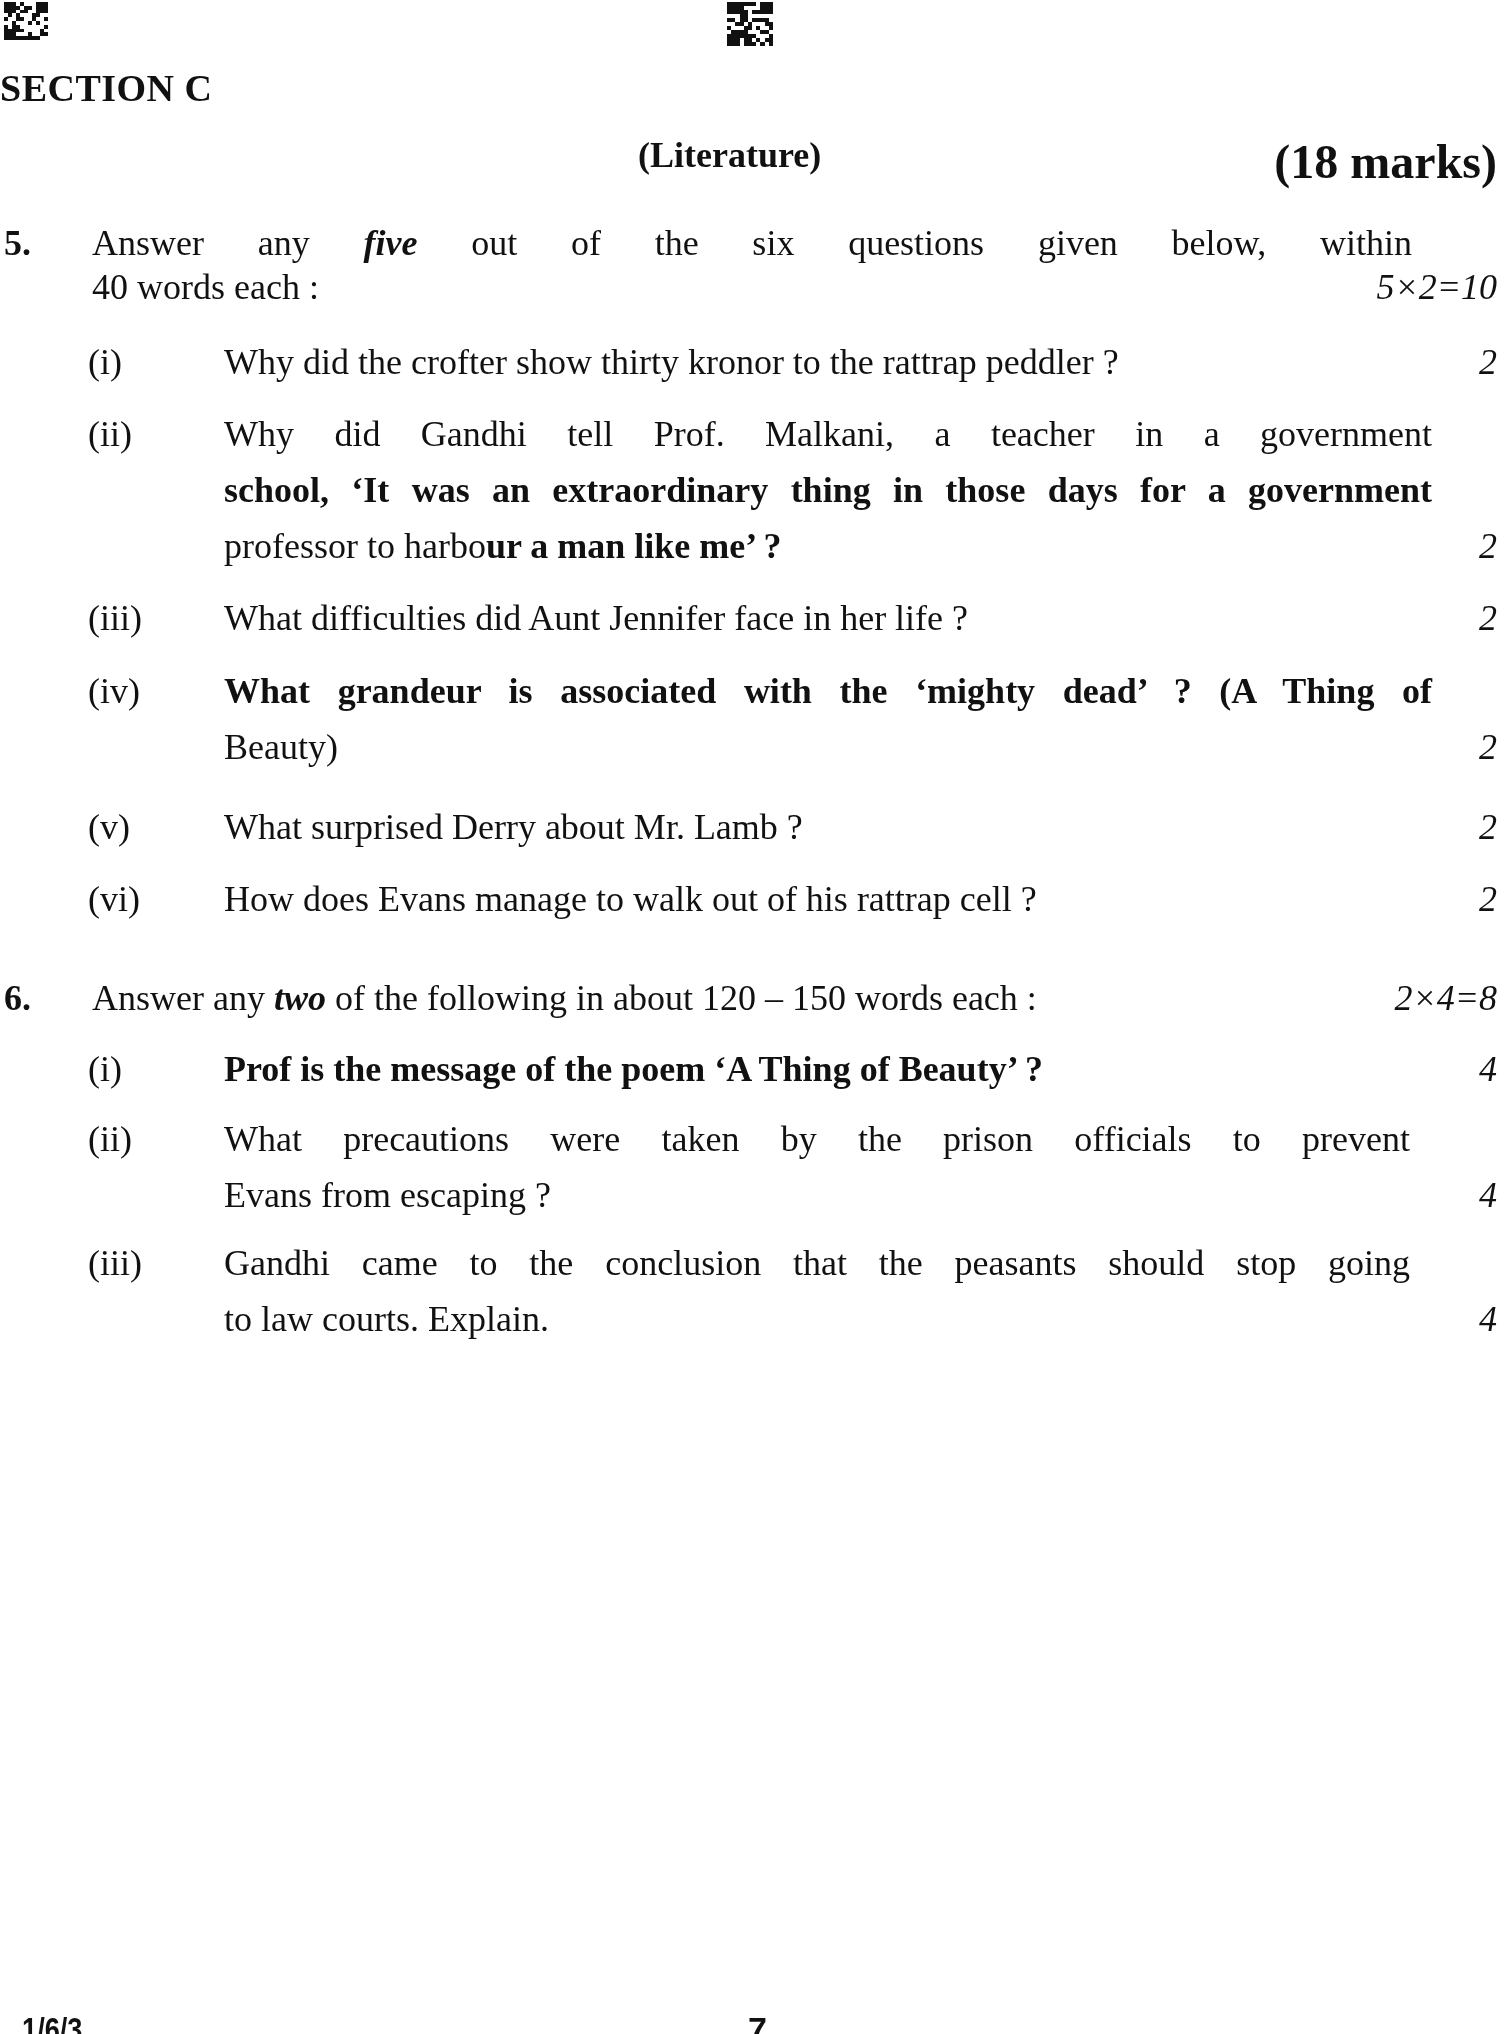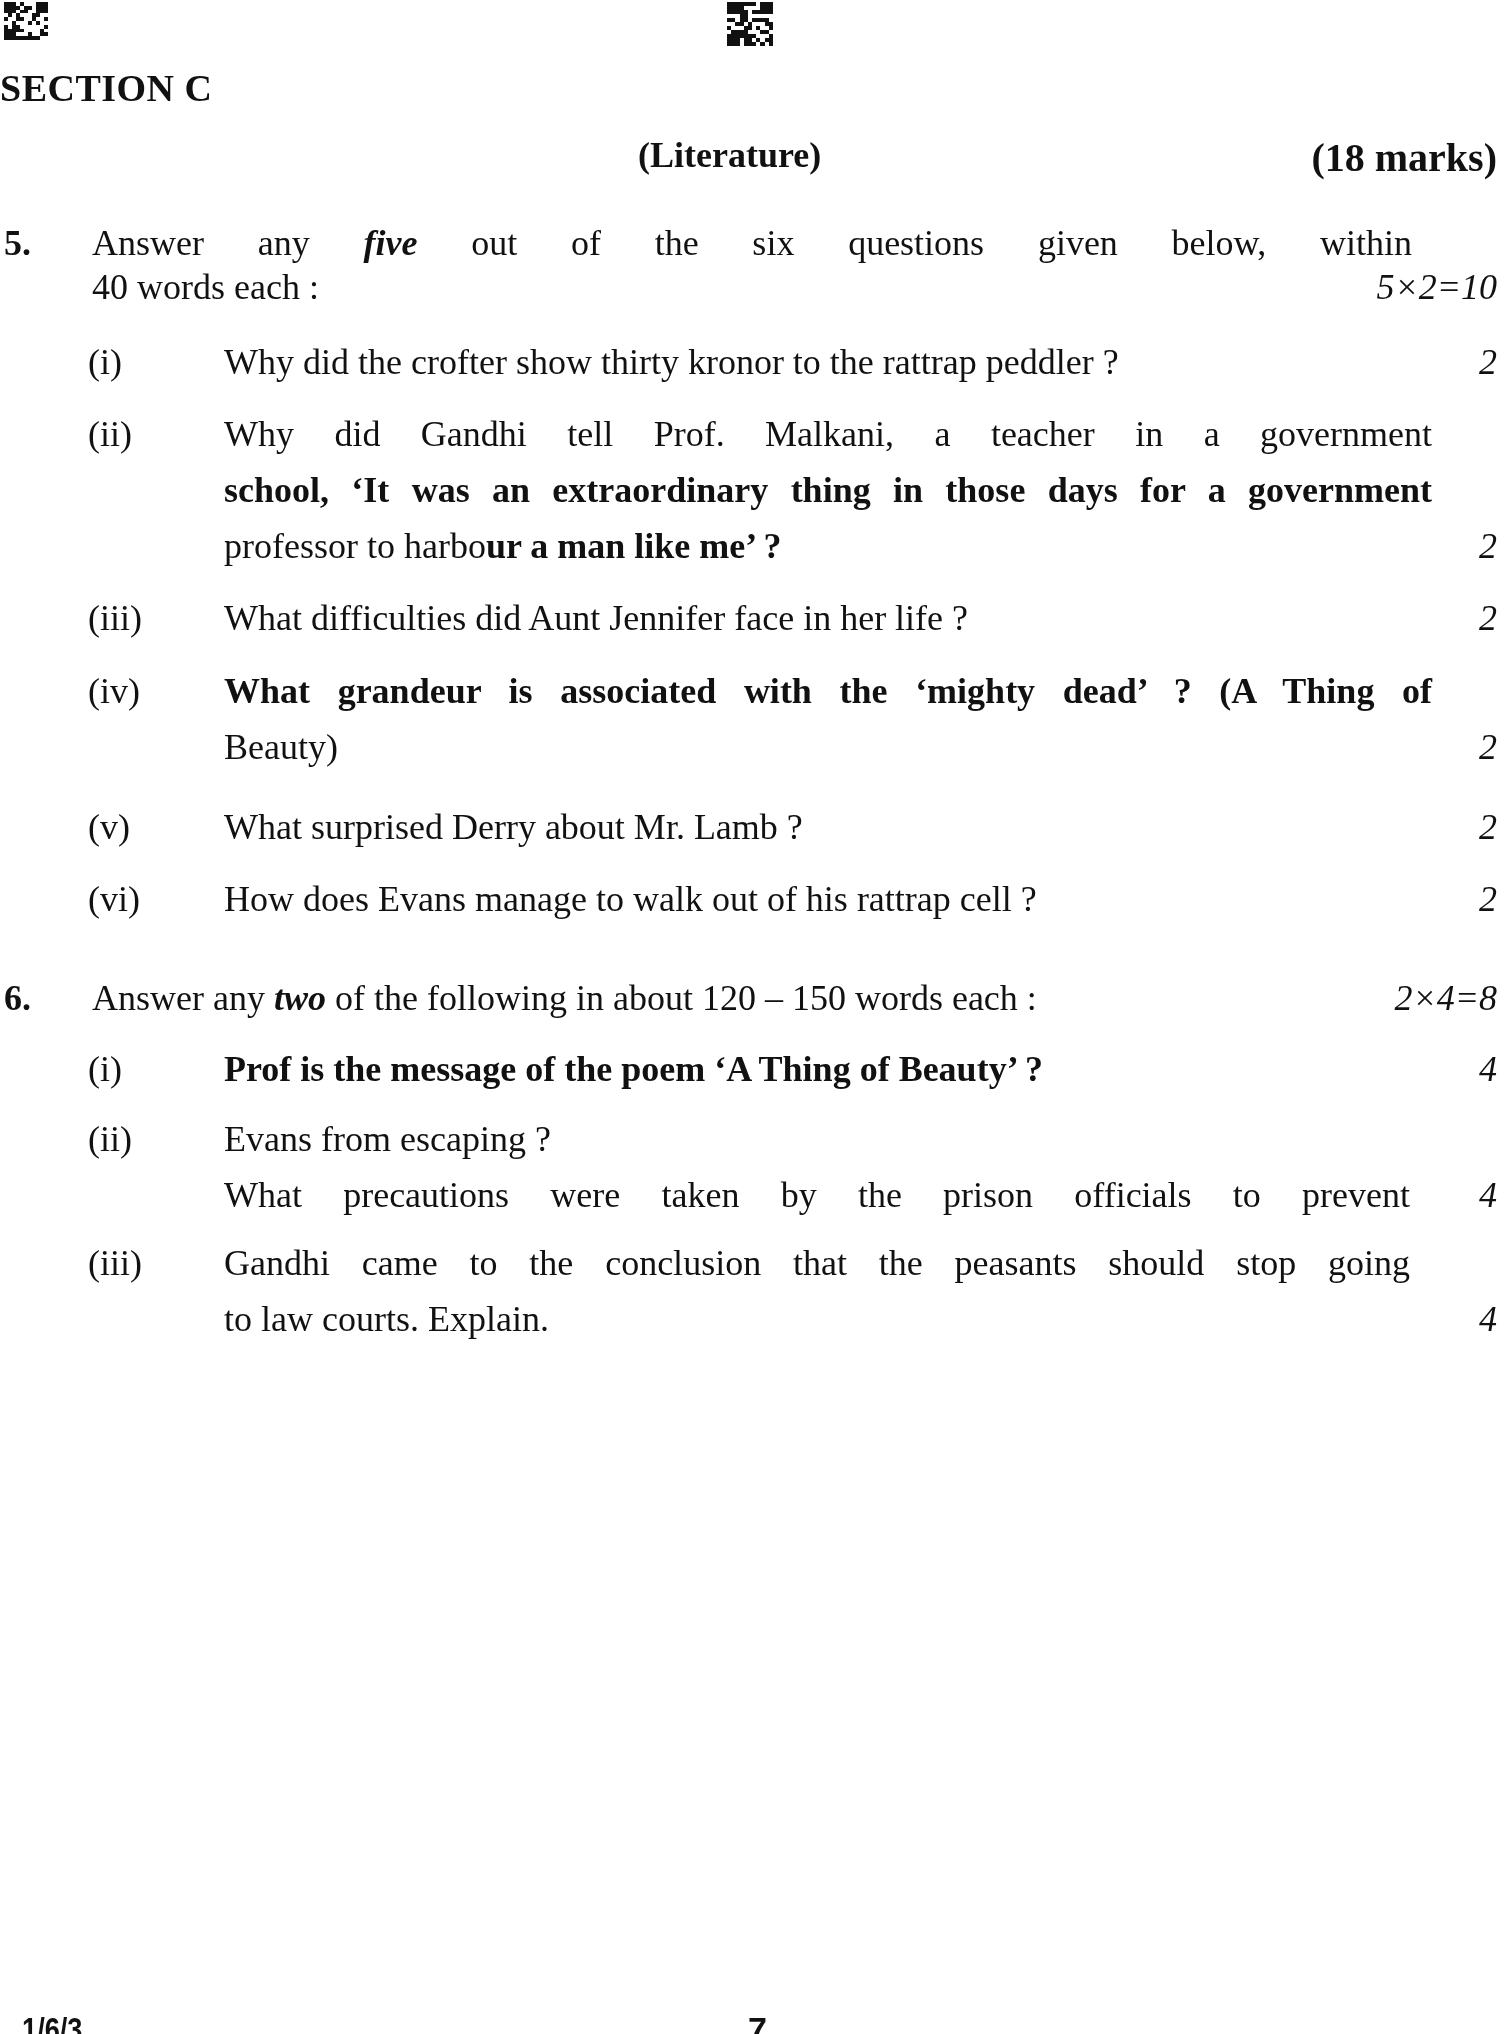--- a/index.html
+++ b/index.html
@@ -48,21 +48,21 @@
     font-family: "Liberation Serif", "DejaVu Serif", serif;
     font-weight: bold;
     font-size: 36px;
   }
   .section-marks {
     position: absolute;
     right: 8px;
     top: 134px;
     font-family: "Liberation Serif", "DejaVu Serif", serif;
     font-weight: bold;
-    font-size: 40px;
+    font-size: 48px;
   }
 
   .q {
     position: absolute;
     left: 0;
     width: 1505px;
     font-family: "Liberation Serif", "DejaVu Serif", serif;
     font-size: 36px;
     line-height: 46px;
   }
@@ -449,22 +449,22 @@
     <span class="roman">(i)</span>
     <div class="text">
       <span class="line b">Prof is the message of the poem ‘A Thing of Beauty’ ?</span>
     </div>
     <span class="marks" style="top:0;">4</span>
   </div>
 
   <div class="sub" style="top:1111px;">
     <span class="roman">(ii)</span>
     <div class="text" style="width:1186px;">
+      <span class="line justify">What precautions were taken by the prison officials to prevent</span>
       <span class="line">Evans from escaping ?</span>
-      <span class="line justify">What precautions were taken by the prison officials to prevent</span>
     </div>
     <span class="marks" style="top:56px;">4</span>
   </div>
 
   <div class="sub" style="top:1235px;">
     <span class="roman">(iii)</span>
     <div class="text" style="width:1186px;">
       <span class="line justify">Gandhi came to the conclusion  that the peasants should stop going</span>
       <span class="line">to law courts. Explain.</span>
     </div>

